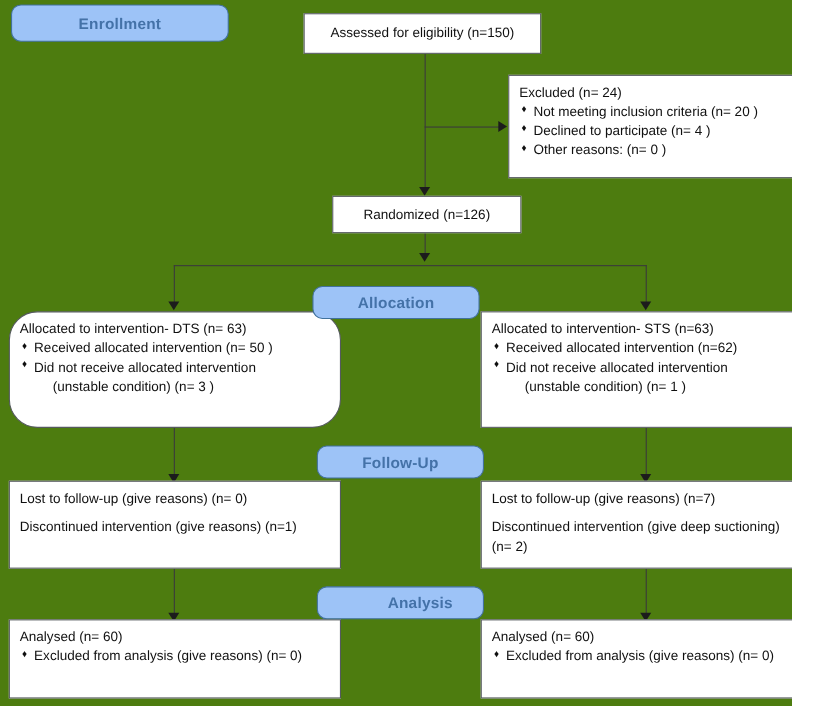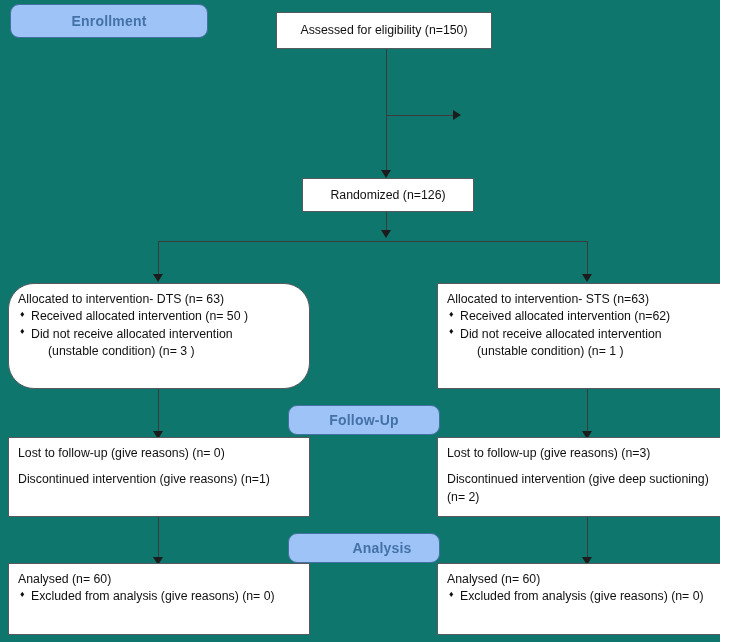--- a/index.html
+++ b/index.html
@@ -7,21 +7,21 @@
     padding: 0;
     background: #ffffff;
   }
   body {
     font-family: "Liberation Sans", sans-serif;
   }
   #canvas {
     position: relative;
     width: 720px;
     height: 642px;
-    background: #0f766e;
+    background: #4d7c0f;
     overflow: hidden;
   }
 
   
   .pill {
     position: absolute;
     box-sizing: border-box;
     background: #9dc3f7;
     border: 1.5px solid #41719c;
     border-radius: 9px;
@@ -124,35 +124,46 @@
       <span class="ln">Assessed for eligibility (n=150)</span>
     </div>
   </div>
 
   <div class="vline" style="left:386px; top:49px; height:124px;"></div>
   <div class="arrow-down" style="left:381px; top:170px;"></div>
 
   <div class="hline" style="left:386px; top:115px; width:70px;"></div>
   <div class="arrow-right" style="left:453px; top:110px;"></div>
 
+  <div class="box" style="left:462px; top:68px; width:266px; height:94px;">
+    <div class="box-inner">
+      <span class="ln">Excluded (n= 24)</span>
+      <span class="ln bullet-line">Not meeting inclusion criteria (n= 20 )</span>
+      <span class="ln bullet-line">Declined to participate (n= 4 )</span>
+      <span class="ln bullet-line">Other reasons: (n= 0 )</span>
+    </div>
+  </div>
 
   <div class="box" style="left:302px; top:178px; width:172px; height:34px;">
     <div class="box-inner center-text" style="padding-top:8px;">
       <span class="ln">Randomized (n=126)</span>
     </div>
   </div>
 
   <div class="vline" style="left:386px; top:212px; height:22px;"></div>
   <div class="arrow-down" style="left:381px; top:230px;"></div>
   <div class="hline" style="left:158px; top:241px; width:430px;"></div>
   <div class="vline" style="left:158px; top:241px; height:34px;"></div>
   <div class="arrow-down" style="left:153px; top:274px;"></div>
   <div class="vline" style="left:587px; top:241px; height:34px;"></div>
   <div class="arrow-down" style="left:582px; top:274px;"></div>
 
+  <div class="pill" style="left:284px; top:260px; width:152px; height:30px;">
+    <span>Allocation</span>
+  </div>
 
   <div class="box" style="left:8px; top:283px; width:302px; height:106px;border-radius:26px;">
     <div class="box-inner">
       <span class="ln">Allocated to intervention- DTS (n= 63)</span>
       <span class="ln bullet-line">Received allocated intervention (n= 50 )</span>
       <span class="ln bullet-line">Did not receive allocated intervention</span>
       <span class="ln indent-line">(unstable condition) (n= 3 )</span>
     </div>
   </div>
 
@@ -177,21 +188,21 @@
   <div class="box" style="left:8px; top:437px; width:302px; height:80px;">
     <div class="box-inner">
       <span class="ln">Lost to follow-up (give reasons) (n= 0)</span>
       <span class="gap-line"></span>
       <span class="ln">Discontinued intervention (give reasons) (n=1)</span>
     </div>
   </div>
 
   <div class="box" style="left:437px; top:437px; width:291px; height:80px;">
     <div class="box-inner">
-      <span class="ln">Lost to follow-up (give reasons) (n=3)</span>
+      <span class="ln">Lost to follow-up (give reasons) (n=7)</span>
       <span class="gap-line"></span>
       <span class="ln">Discontinued intervention (give deep suctioning)</span>
       <span class="ln">(n= 2)</span>
     </div>
   </div>
 
   <div class="vline" style="left:158px; top:517px; height:44px;"></div>
   <div class="arrow-down" style="left:153px; top:557px;"></div>
   <div class="vline" style="left:587px; top:517px; height:44px;"></div>
   <div class="arrow-down" style="left:582px; top:557px;"></div>

